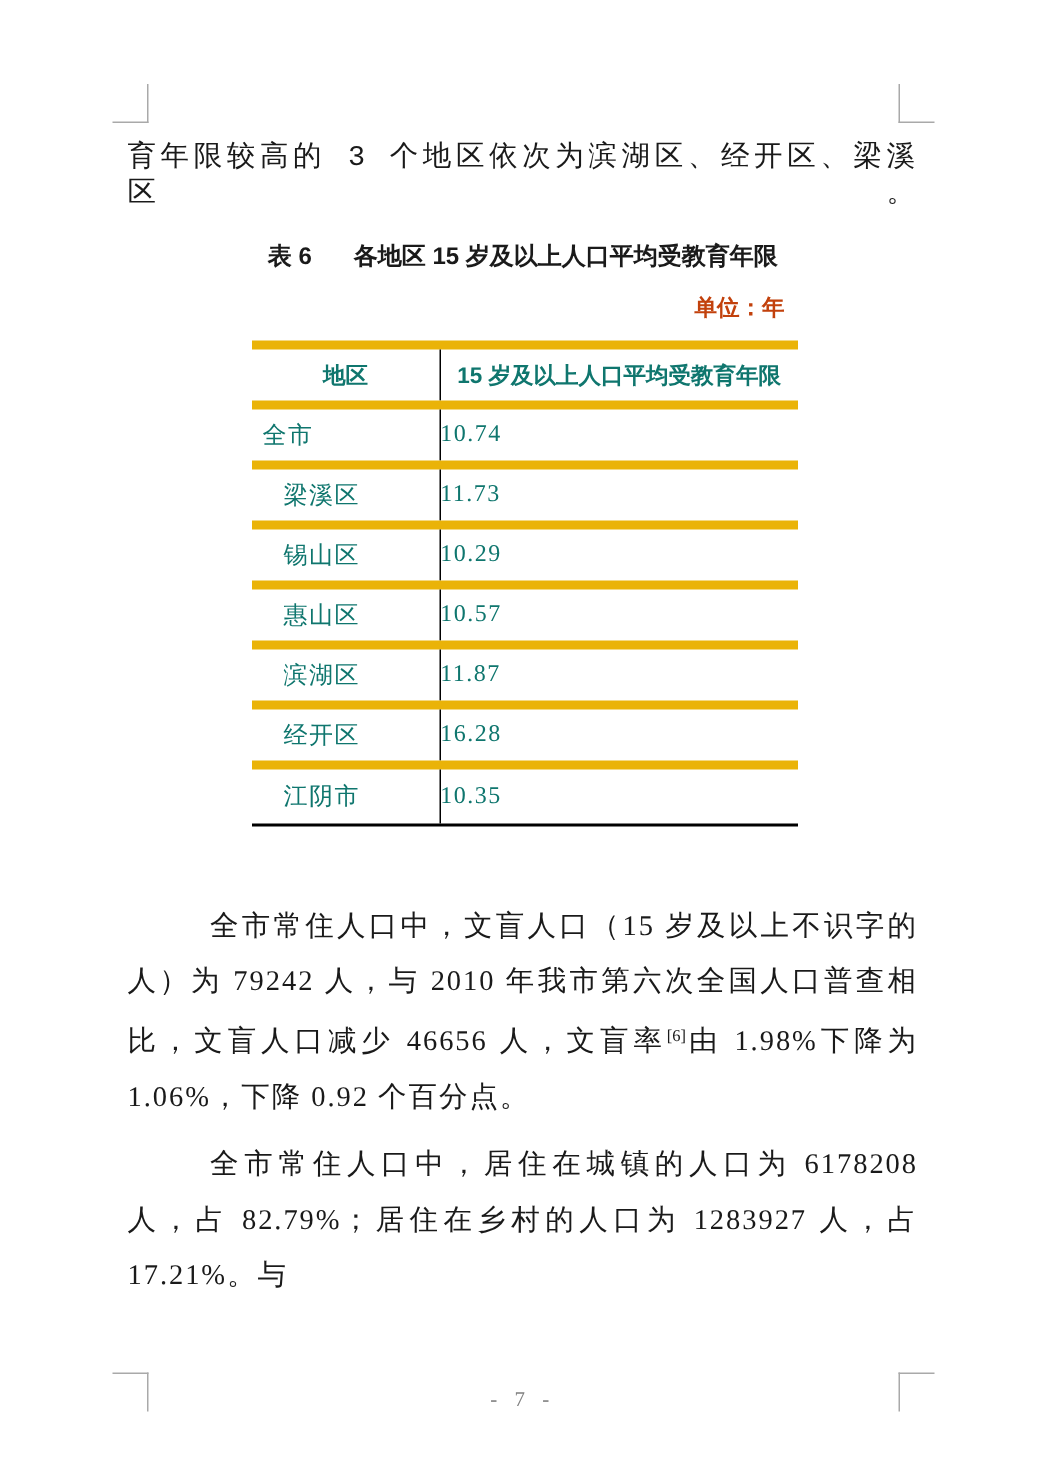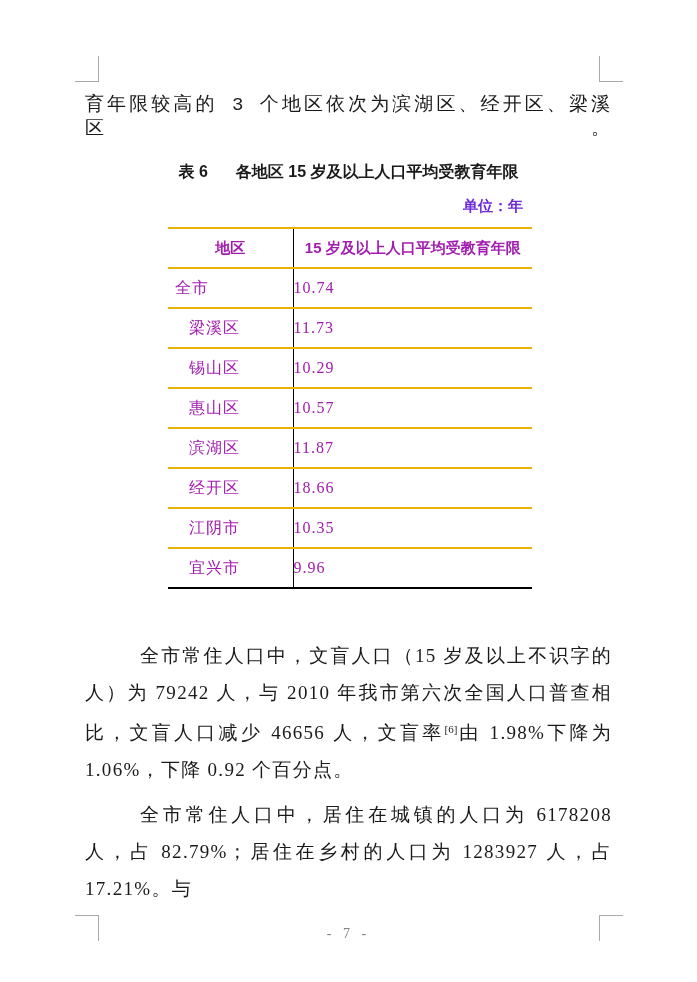--- a/index.html
+++ b/index.html
@@ -53,35 +53,35 @@
   .table-caption .cap-label { margin-right: 28px; }
 
   .unit-note {
     margin-top: 13px;
     padding-right: 89px;
     text-align: right;
     font-family: "Liberation Sans", "DejaVu Sans", sans-serif;
     font-weight: bold;
     font-size: 15px;
     line-height: 20px;
-    color: #6d28d9;
+    color: #c2410c;
   }
 
   table.data-table {
     margin-top: 11px;
     margin-left: 83px;
     width: 364px;
     border-collapse: collapse;
     table-layout: fixed;
   }
   table.data-table td, table.data-table th {
     height: 40px;
-    border-top: 2px solid #eab308;
+    border-top: 6px solid #eab308;
     font-size: 16px;
-    color: #a21caf;
+    color: #0f766e;
   }
   table.data-table tr:last-child td { border-bottom: 2px solid #000; }
   table.data-table th { 
     font-family: "Liberation Sans", "DejaVu Sans", sans-serif;
     font-weight: bold;
     font-size: 15px;
     text-align: center;
   }
   .col-region { width: 125px; border-right: 1px solid #000; }
   .cell-region { text-align: left; padding-left: 7px; letter-spacing: 1px; }
@@ -169,29 +169,25 @@
         <tr>
           <td class="col-region cell-region indent">惠山区</td>
           <td class="cell-value">10.57</td>
         </tr>
         <tr>
           <td class="col-region cell-region indent">滨湖区</td>
           <td class="cell-value">11.87</td>
         </tr>
         <tr>
           <td class="col-region cell-region indent">经开区</td>
-          <td class="cell-value">18.66</td>
+          <td class="cell-value">16.28</td>
         </tr>
         <tr>
           <td class="col-region cell-region indent">江阴市</td>
           <td class="cell-value">10.35</td>
-        </tr>
-        <tr>
-          <td class="col-region cell-region indent">宜兴市</td>
-          <td class="cell-value">9.96</td>
         </tr>
       </tbody>
     </table>
 
     <p class="body-para"><span>全市常住人口中，文盲人口（15 岁及以上不识字的人）为 79242 人，与 2010 年我市第六次全国人口普查相比，文盲人口减少 46656 人，文盲率</span><sup>[6]</sup><span>由 1.98%下降为 1.06%，下降 0.92 个百分点。</span></p>
 
 
     <p class="body-para second">全市常住人口中，居住在城镇的人口为 6178208 人，占 82.79%；居住在乡村的人口为 1283927 人，占 17.21%。与</p>
 
   </div>

